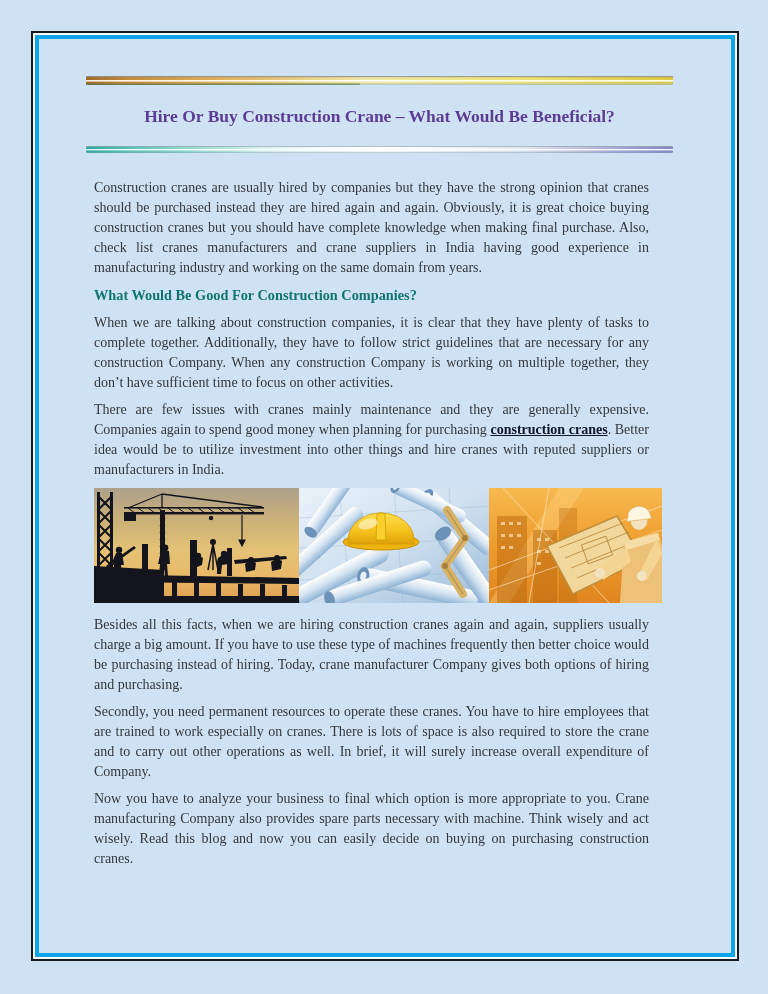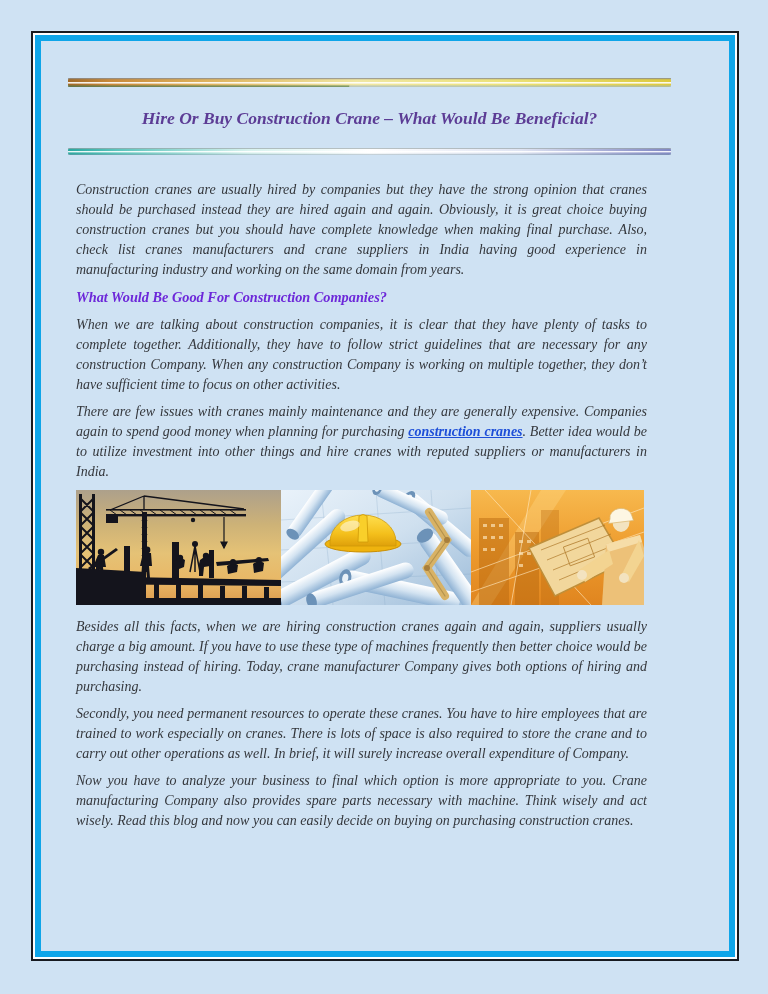--- a/index.html
+++ b/index.html
@@ -10,41 +10,40 @@
     position:relative;overflow:hidden;
   }
   .page-frame{
     position:absolute;left:31px;top:31px;width:708px;height:930px;
     border:2px solid #171a20;box-sizing:border-box;
   }
   .frame-gap{
     width:100%;height:100%;border:2px solid #fcfdfe;box-sizing:border-box;
   }
   .frame-inner{
-    width:100%;height:100%;border:6px solid #0ea5e9;box-sizing:border-box;
-    padding:37px 66px 0 35px;
-    font-style:italic;
+    width:100%;height:100%;border:4px solid #0ea5e9;box-sizing:border-box;
+    padding:37px 66px 0 55px;
   }
   .rule{display:block;width:calc(100% + 16px);margin:0 -8px;}
   .rule-top{height:9px;}
   .rule-under{height:7px;margin-bottom:25px;}
   h1.doc-title{
     font-size:17.5px;line-height:24px;font-weight:700;
     color:#5c3c95;text-align:center;margin:19px 0 18px 0;
   }
   h2.section-heading{
     font-size:14.3px;line-height:20px;font-weight:700;
-    color:#6d28d9;margin:0 0 8px 0;
+    color:#0f766e;margin:0 0 8px 0;
   }
   p.body-para{
     font-size:14px;line-height:20px;color:#34373c;
     text-align:justify;margin:0 16px 7px 0;
   }
   a.inline-link{
-    color:#1d4ed8;font-weight:700;text-decoration:underline;cursor:pointer;
+    color:#0f172a;font-weight:700;text-decoration:underline;cursor:pointer;
   }
   .photo-strip{
     display:flex;height:115px;margin:8px 0 12px 0;overflow:hidden;
   }
   .photo-strip svg{display:block;height:115px;}
 </style>
 </head>
 <body>
 
 <div class="page-frame">

